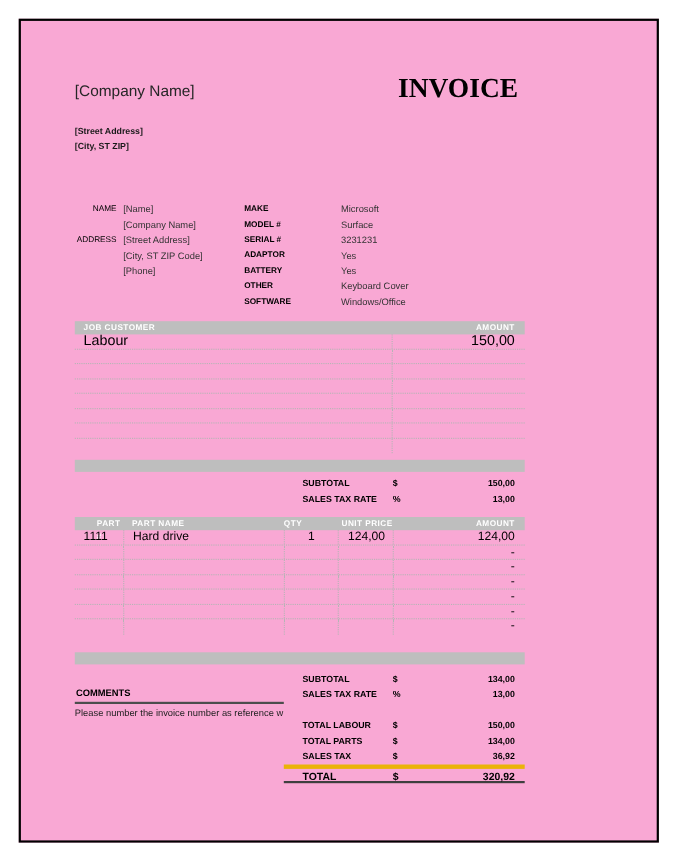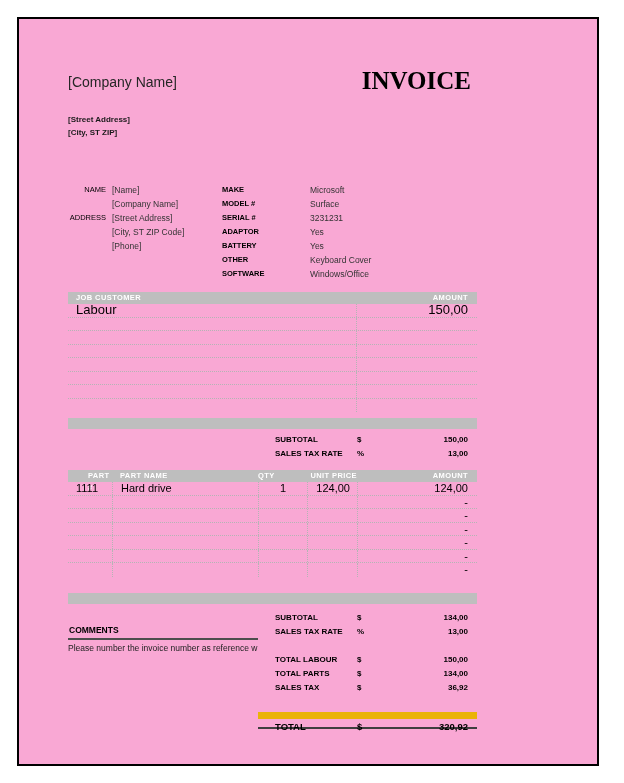--- a/index.html
+++ b/index.html
@@ -59,21 +59,21 @@
   .div2 { top: 574px; }
   
   .tot-block { position: absolute; left: 239px; width: 219px; }
   .sub1 { top: 414px; }
   .sub2 { top: 592px; }
   .totals { top: 634px; }
   .trow { position: relative; height: 14px; font-size: 8px; font-weight: bold; line-height: 14px; }
   .t-label { position: absolute; left: 17px; }
   .t-cur { position: absolute; left: 99px; }
   .t-val { position: absolute; right: 9px; }
-  .grand { height: 17px; border-top: 7px solid #eab308; border-bottom: 2px solid #3f3f3f; font-size: 9.5px; line-height: 15px; margin-top: 17px; }
+  .grand { height: 17px; border-top: 4px solid #eab308; border-bottom: 2px solid #3f3f3f; font-size: 9.5px; line-height: 15px; margin-top: 0; }
   
   .parts-table { position: absolute; left: 49px; top: 451px; width: 409px; }
   .ph1 { width: 44px;  padding-left: 20px; }
   .ph2 { width: 146px; padding-left: 8px; }
   .ph3 { width: 49px;  text-align: left; }
   .ph4 { width: 50px;  text-align: right; }
   .ph5 { width: 120px; text-align: right; padding-right: 9px; }
   .part-row { display: flex; height: 13.5px; border-bottom: 1px dotted #b5b5b5; font-size: 11px; line-height: 12px; }
   .part-row.last { border-bottom: none; }
   .pc1 { width: 44px;  padding-left: 8px; }

